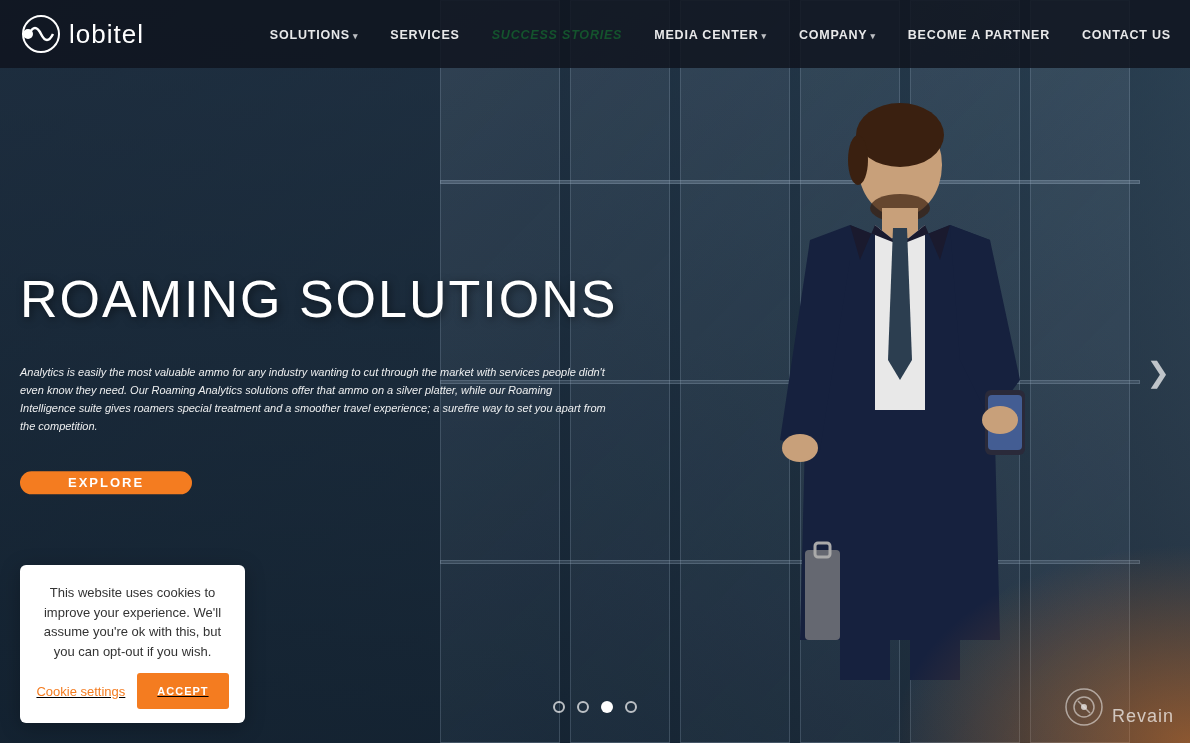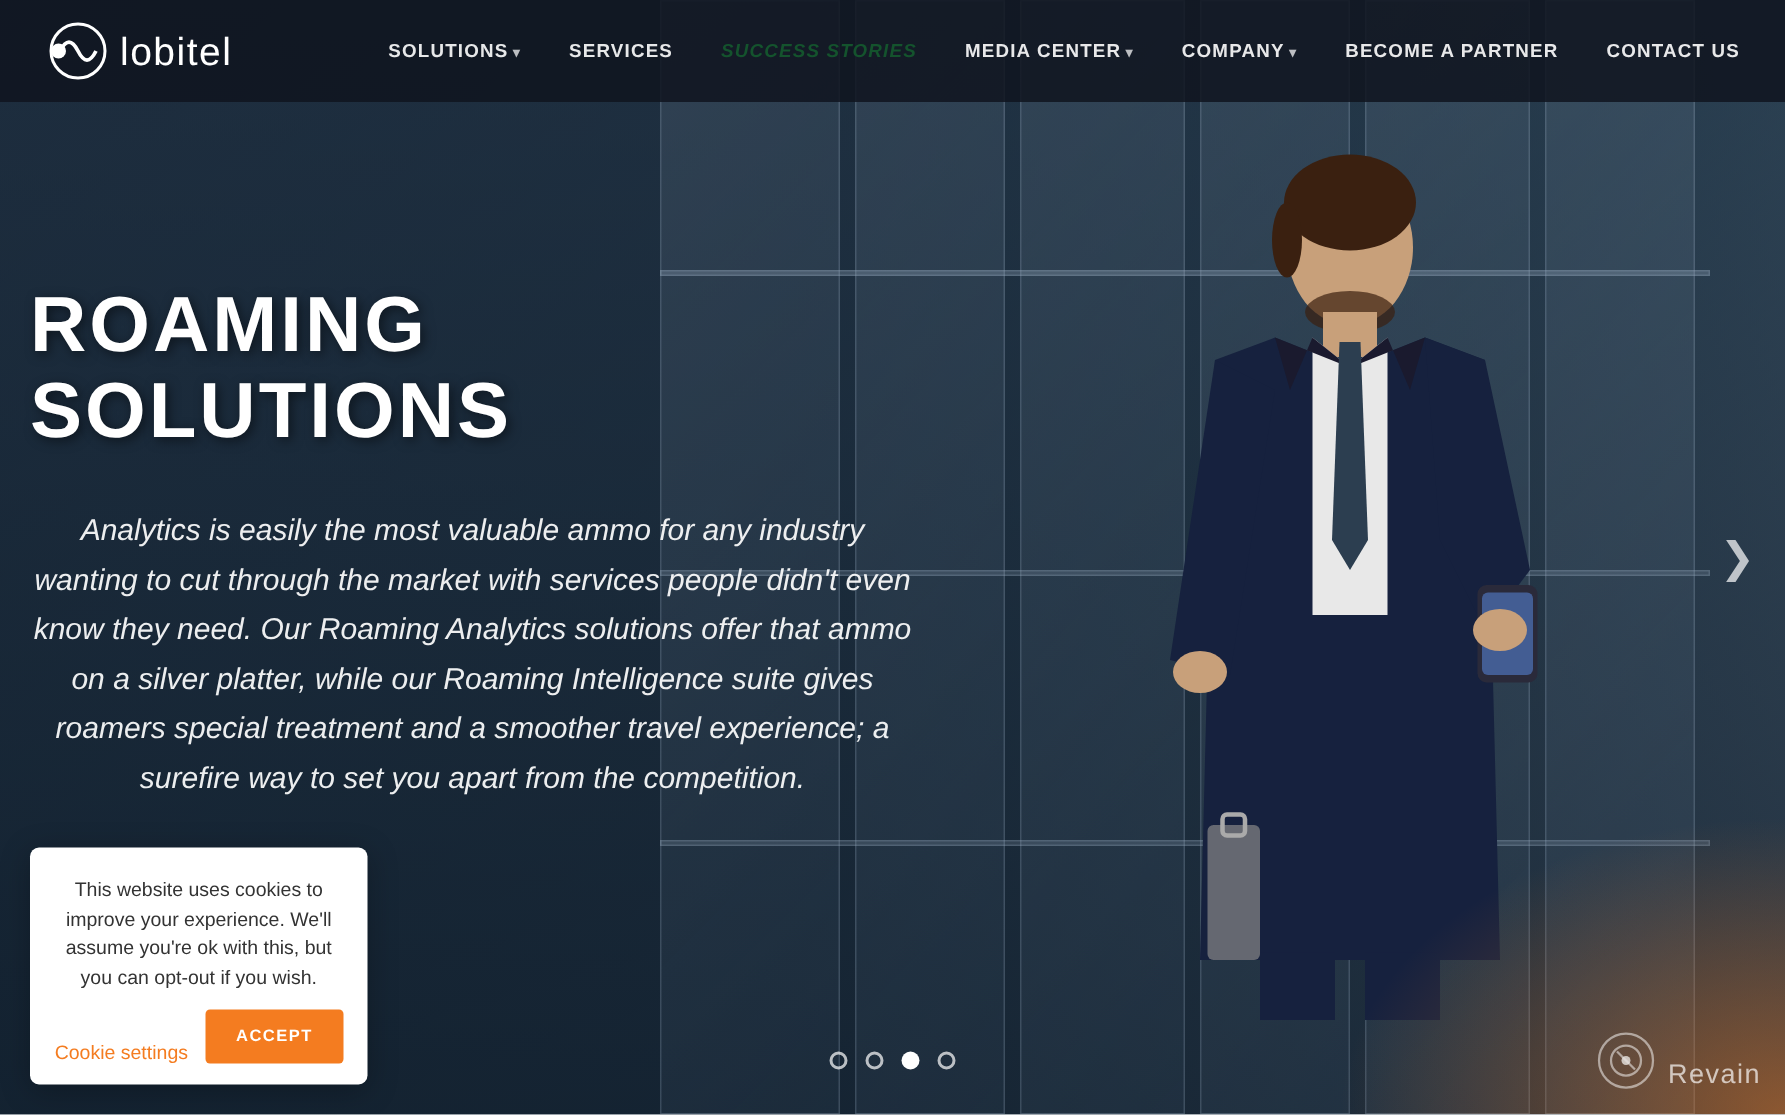--- a/index.html
+++ b/index.html
@@ -6,21 +6,21 @@
     body { font-family: Arial, sans-serif; width: 1190px; height: 743px; overflow: hidden; position: relative; }
 
     
     .navbar {
       position: absolute;
       top: 0; left: 0; right: 0;
       height: 68px;
       background: rgba(15, 20, 30, 0.85);
       display: flex;
       align-items: center;
-      padding: 0 30px;
+      padding: 0 19px;
       z-index: 100;
     }
     .logo-area {
       display: flex;
       align-items: center;
       margin-right: auto;
     }
     .logo-icon {
       width: 44px;
       height: 44px;
@@ -121,36 +121,35 @@
       position: absolute;
       top: 50%;
       left: 0;
       transform: translateY(-45%);
       padding: 0 0 0 20px;
       z-index: 10;
       max-width: 620px;
     }
     .hero-title {
       font-size: 52px;
-      font-weight: 700;
+      font-weight: 400;
       color: white;
       text-transform: uppercase;
       letter-spacing: 2px;
       line-height: 1.1;
       margin-bottom: 35px;
       text-shadow: 2px 2px 8px rgba(0,0,0,0.5);
     }
     .hero-description {
-      font-size: 20px;
+      font-size: 11px;
       color: rgba(255,255,255,0.92);
       line-height: 1.65;
       font-style: italic;
       margin-bottom: 36px;
       max-width: 590px;
-      text-align: center;
     }
     .explore-btn {
       display: inline-block;
       background: #f47c20;
       color: white;
       font-size: 13px;
       font-weight: 700;
       letter-spacing: 2px;
       text-transform: uppercase;
       padding: 4px 48px;
@@ -217,22 +216,23 @@
       text-align: center;
     }
     .cookie-link {
       color: #f47c20;
       text-decoration: none;
       font-size: 13px;
     }
     .cookie-actions {
       display: flex;
       justify-content: center;
-      align-items: flex-end;
+      align-items: center;
       gap: 12px;
+      text-decoration: underline;
     }
     .accept-btn {
       background: #f47c20;
       color: white;
       font-size: 11px;
       font-weight: 700;
       letter-spacing: 1px;
       text-transform: uppercase;
       padding: 12px 20px;
       border: none;

